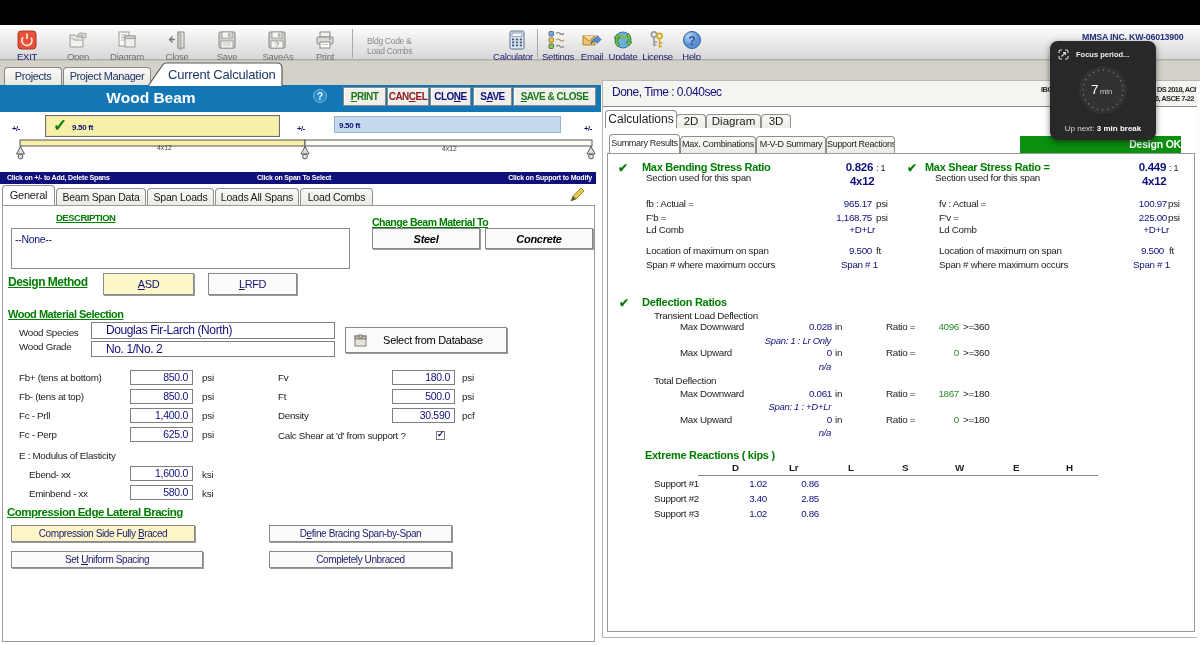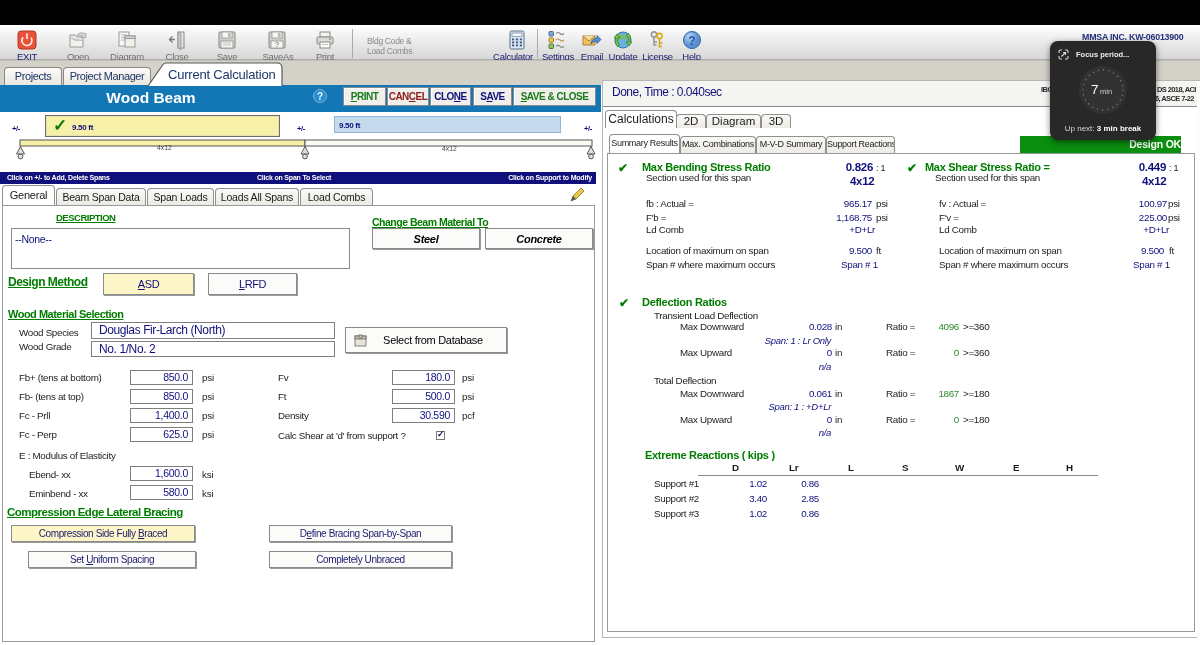--- a/index.html
+++ b/index.html
@@ -29,21 +29,21 @@
 
 #navybar { position:absolute; top:87px; left:0; width:596px; height:12px; background:#10107c; color:#fff; font-size:7.5px; font-weight:bold; }
 
 .ltab { position:absolute; top:103px; height:17px; background:linear-gradient(#faf9f6,#eceae3); border:1px solid #8f8f8f; border-bottom:none; border-radius:4px 4px 0 0; font-size:10.5px; letter-spacing:-0.2px; color:#1a1a1a; text-align:center; line-height:16px; white-space:nowrap; overflow:hidden; }
 .ltab.active { top:100px; height:20px; background:#fff; z-index:3; font-size:11px; line-height:19px; }
 #lcontent { position:absolute; top:120px; left:2px; width:593px; height:437px; background:#fff; border:1px solid #9a9a9a; }
 
 .ghead { position:absolute; color:#007d00; font-weight:bold; text-decoration:underline; white-space:nowrap; letter-spacing:-0.5px; }
 .flabel { position:absolute; font-size:9.8px; letter-spacing:-0.3px; color:#1c1c1c; white-space:nowrap; }
 .finput { position:absolute; background:#fff; border:1px solid #7f7f7f; color:#10107c; font-size:10.5px; letter-spacing:-0.3px; text-align:right; padding-right:4px; line-height:13px; }
-.finputl { position:absolute; background:#fff; border:1px solid #7f7f7f; color:#10107c; font-size:11px; letter-spacing:-0.4px; padding-left:7px; }
+.finputl { position:absolute; background:#fff; border:1px solid #7f7f7f; color:#10107c; font-size:11px; letter-spacing:-0.4px; padding-left:14px; }
 .funit { position:absolute; font-size:9.8px; letter-spacing:-0.2px; color:#1c1c1c; }
 .gbtn { position:absolute; background:#fbfbf9; border:1px solid #8a8a8a; box-shadow:1px 1px 0 #9a9a9a; color:#1c1c6e; font-size:10px; letter-spacing:-0.4px; text-align:center; }
 .gbtn.yellow { background:#fcf6c8; }
 
 #rwin { position:absolute; top:80px; left:602px; width:701px; height:558px; background:#fff; border:1px solid #b5b5b5; }
 
 #donebar { position:absolute; top:0; left:0; width:594px; height:26px; background:#f4f4f1; border-bottom:1px solid #8a8a8a; }
 .rtab { position:absolute; background:linear-gradient(#faf9f6,#edebe4); border:1px solid #8f8f8f; border-bottom:none; border-radius:4px 4px 0 0; color:#1c1c1c; text-align:center; white-space:nowrap; overflow:hidden; }
 .rtab.active { background:#fff; z-index:3; }
 #rcontent { position:absolute; top:72px; left:4px; width:588px; height:479px; background:#fff; border:1px solid #999; }
@@ -306,21 +306,21 @@
     <div class="flabel" style="left:19px; top:365px;">E : Modulus of Elasticity</div>
     <div class="flabel" style="left:29px; top:384px;">Ebend- xx</div>
     <div class="finput" style="left:130px; top:381px; width:63px; height:15px;">1,600.0</div>
     <div class="funit" style="left:202px; top:384px;">ksi</div>
     <div class="flabel" style="left:29px; top:403px;">Eminbend - xx</div>
     <div class="finput" style="left:130px; top:400px; width:63px; height:15px;">580.0</div>
     <div class="funit" style="left:202px; top:403px;">ksi</div>
     <div class="ghead" style="left:7px; top:421px; font-size:11.5px;">Compression Edge Lateral Bracing</div>
     <div class="gbtn yellow" style="left:11px; top:440px; width:184px; height:17px; line-height:16px;">Compression Side Fully <u>B</u>raced</div>
     <div class="gbtn" style="left:269px; top:440px; width:183px; height:17px; line-height:16px;">D<u>e</u>fine Bracing Span-by-Span</div>
-    <div class="gbtn" style="left:28px; top:466px; width:168px; height:17px; line-height:16px;">Set <u>U</u>niform Spacing</div>
+    <div class="gbtn" style="left:11px; top:466px; width:192px; height:17px; line-height:16px;">Set <u>U</u>niform Spacing</div>
     <div class="gbtn" style="left:269px; top:466px; width:183px; height:17px; line-height:16px;">Completely Unbraced</div>
   </div>
 
   <div id="rwin">
     <div id="donebar"></div>
     <div class="abs" style="left:9px; top:4px; color:#10107c; font-size:12px; letter-spacing:-0.5px;">Done, Time :  0.040sec</div>
     <div class="abs" style="left:438px; top:4px; font-size:7.5px; letter-spacing:-0.5px; font-weight:600; color:#2b2b2b;">IBC</div>
     <div class="abs" style="left:554px; top:4px; font-size:7.5px; letter-spacing:-0.6px; font-weight:600; color:#2b2b2b; white-space:nowrap;">DS 2018, ACI</div>
     <div class="abs" style="left:552px; top:13px; font-size:7.5px; letter-spacing:-0.6px; font-weight:600; color:#2b2b2b; white-space:nowrap;">6, ASCE 7-22</div>
 

